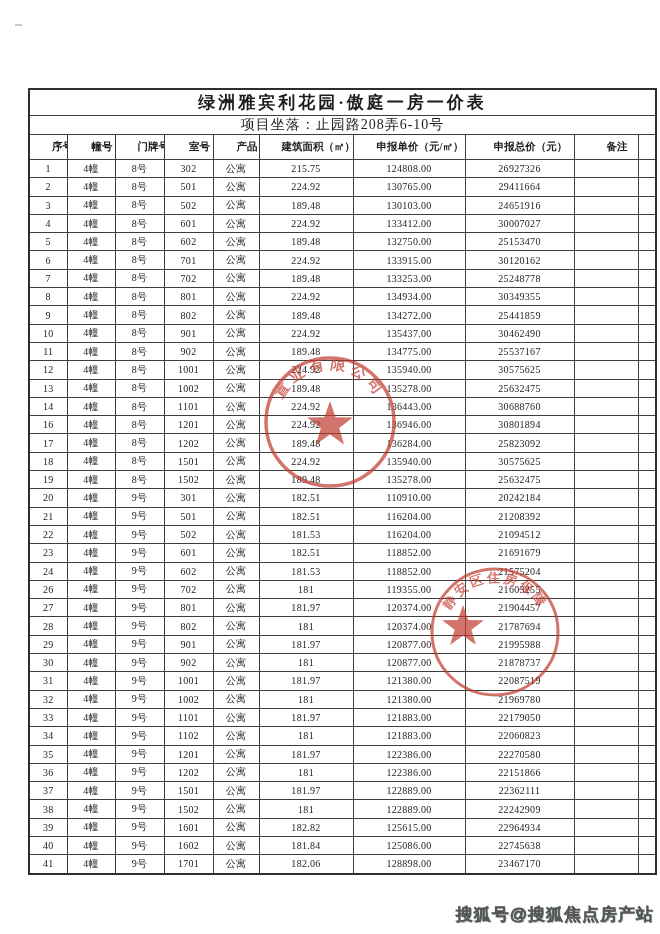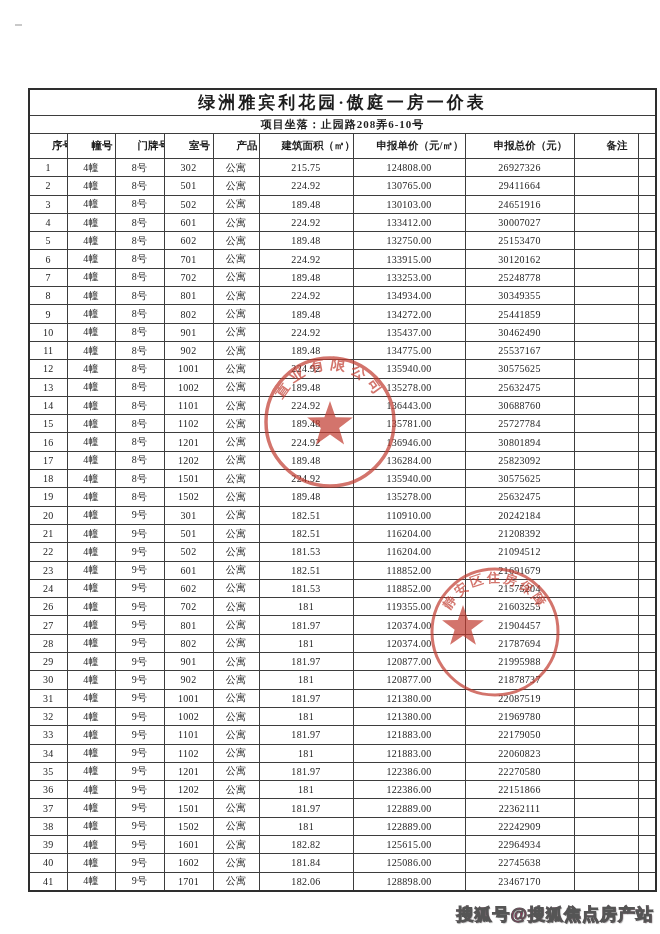--- a/index.html
+++ b/index.html
@@ -11,30 +11,30 @@
   table.price-table{
     position:absolute;left:28px;top:88px;width:627px;
     border-collapse:collapse;table-layout:fixed;
     border:2px solid #2e2e2e;
   }
   .price-table td,.price-table th{
     border:1px solid #3d3d3d;text-align:center;vertical-align:middle;
     padding:0;overflow:hidden;white-space:nowrap;
   }
   .title-cell{font-size:17px;font-weight:bold;height:25px;letter-spacing:3px;}
-  .subtitle-cell{font-size:11px;font-weight:bold;height:17px;letter-spacing:1px;}
+  .subtitle-cell{font-size:14px;font-weight:normal;height:17px;letter-spacing:1px;}
   .price-table thead th{font-size:10.5px;font-weight:bold;height:24px;padding-left:22px;}
   .price-table tbody td{font-size:10px;height:17.3px;letter-spacing:.3px;}
   .stamp{position:absolute;opacity:.7;pointer-events:none;}
   .stamp-text{font-family:"Liberation Serif","DejaVu Serif",serif;font-weight:bold;}
   .watermark{
     position:absolute;right:6px;bottom:8px;
     font-family:"Liberation Sans","DejaVu Sans",sans-serif;
-    font-size:17px;font-weight:bold;letter-spacing:1px;
-    color:#be185d;-webkit-text-stroke:1px #555555;
+    font-size:17px;font-weight:normal;letter-spacing:1px;
+    color:#0f766e;-webkit-text-stroke:1px #555555;
     text-shadow:1px 1px 1px #999999;
     margin-left:32px;
   }
 </style>
 </head>
 <body>
 
 <div class="corner-mark"></div>
 
 <table class="price-table">
@@ -233,32 +233,20 @@
         <td>8号</td>
         <td>1101</td>
         <td>公寓</td>
         <td>224.92</td>
         <td>136443.00</td>
         <td>30688760</td>
         <td></td>
         <td></td>
       </tr>
       <tr>
-        <td>15</td>
-        <td>4幢</td>
-        <td>8号</td>
-        <td>1102</td>
-        <td>公寓</td>
-        <td>189.48</td>
-        <td>135781.00</td>
-        <td>25727784</td>
-        <td></td>
-        <td></td>
-      </tr>
-      <tr>
         <td>16</td>
         <td>4幢</td>
         <td>8号</td>
         <td>1201</td>
         <td>公寓</td>
         <td>224.92</td>
         <td>136946.00</td>
         <td>30801894</td>
         <td></td>
         <td></td>

